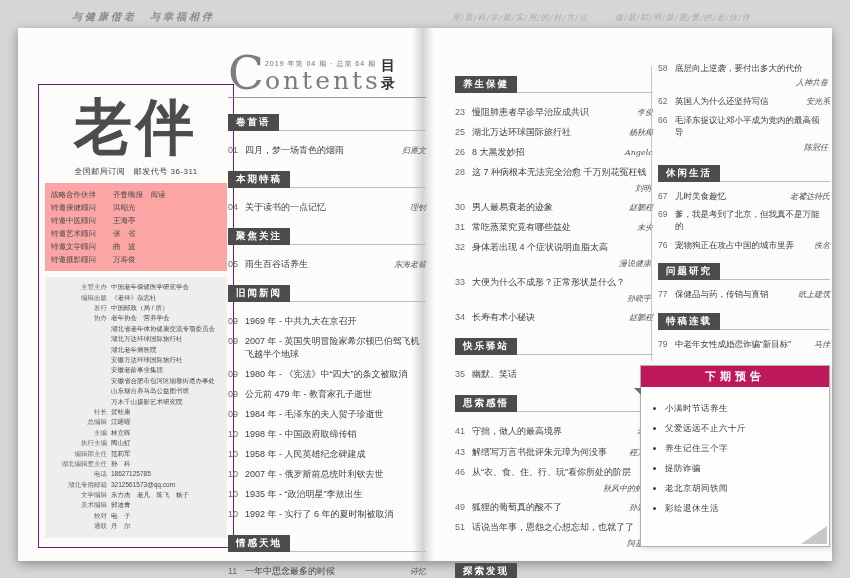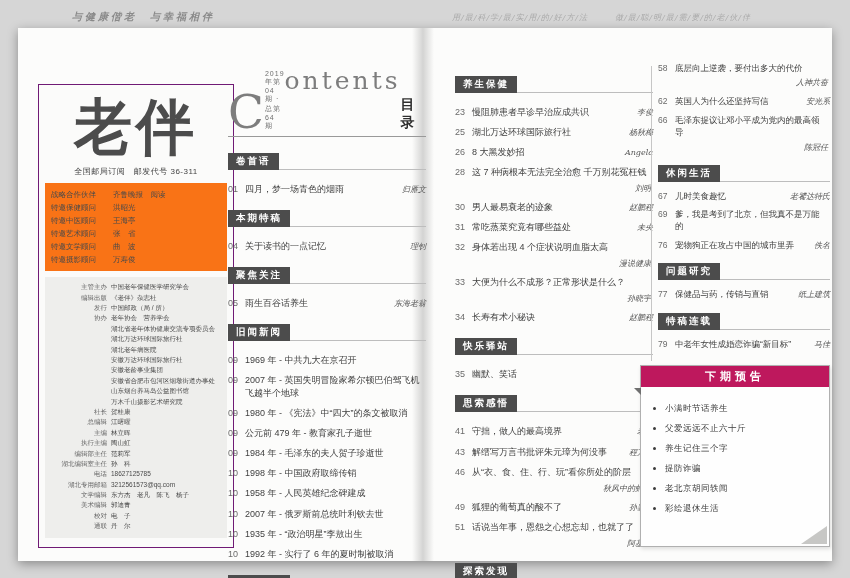--- a/index.html
+++ b/index.html
@@ -30,40 +30,40 @@
   .masthead{
     position:absolute;left:20px;top:56px;width:196px;height:464px;
     border:1px solid #701a75;background:#fbfbfa;padding:6px 6px 17px 6px;box-sizing:border-box;
     overflow:hidden;
   }
   .logo{
     font-family:"DejaVu Serif",serif;font-weight:bold;font-size:58px;line-height:1.25;
     color:#4c4c4c;text-align:center;letter-spacing:4px;transform:scaleY(1.05);
   }
   .subscribe{font-size:8px;color:#444;text-align:center;margin:2px 0 6px 0;letter-spacing:.5px;}
-  .staff{background:#f97316;padding:5px 6px;margin-bottom:6px;}
+  .staff{background:#fca5a5;padding:5px 6px;margin-bottom:6px;}
   .staff .srow{display:flex;font-size:7.5px;color:#4a4a4a;line-height:1.75;}
   .staff .srole{width:62px;}
   .staff .sname{flex:1;}
   .pubinfo{font-size:6.5px;color:#555;background:#eeeeec;padding:5px 4px 6px 4px;}
   .pubinfo .irow{display:flex;line-height:1.6;}
   .pubinfo .ilbl{width:58px;text-align:right;margin-right:4px;color:#666;flex:none;}
   .pubinfo .ival{flex:1;color:#4a4a4a;}
   
   .col{position:absolute;top:0;}
   .col-main{left:210px;top:26px;width:198px;}
   .col-a{left:437px;top:34px;width:198px;}
   .col-b{left:640px;top:34px;width:172px;}
   .vdiv{position:absolute;left:633px;top:38px;width:1px;height:295px;background:#c6c6c6;}
   .chead{
     display:flex;align-items:flex-end;border-bottom:1px solid #999;
     padding-bottom:4px;margin-bottom:16px;
   }
   .bigC{font-family:"DejaVu Serif",serif;font-size:47px;line-height:.82;color:#7d7d7d;}
-  .head-mid{display:flex;flex-direction:row;margin-left:1px;margin-top:16px;}
+  .head-mid{display:flex;flex-direction:column;margin-left:1px;}
   .issue{font-size:7px;color:#6e6e6e;letter-spacing:1px;margin-bottom:1px;}
   .ontents{font-family:"DejaVu Serif",serif;font-size:25px;line-height:.9;color:#7d7d7d;letter-spacing:3px;}
   .mulu{margin-left:auto;font-size:14px;font-weight:bold;color:#2f2f2f;letter-spacing:7px;}
   .sec{display:flex;align-items:flex-end;margin:14px 0 13px 0;}
   .sec-tag{
     background:#4c4c4c;color:#fff;font-size:9.5px;font-weight:bold;
     padding:2px 8px;letter-spacing:2px;white-space:nowrap;
   }
   .sec-rule{flex:1;border-bottom:1px solid #bdbdbd;margin-bottom:0;}
   .item{display:flex;align-items:baseline;font-size:9px;color:#3e3e3e;margin:0 0 7px 0;line-height:1.45;}

